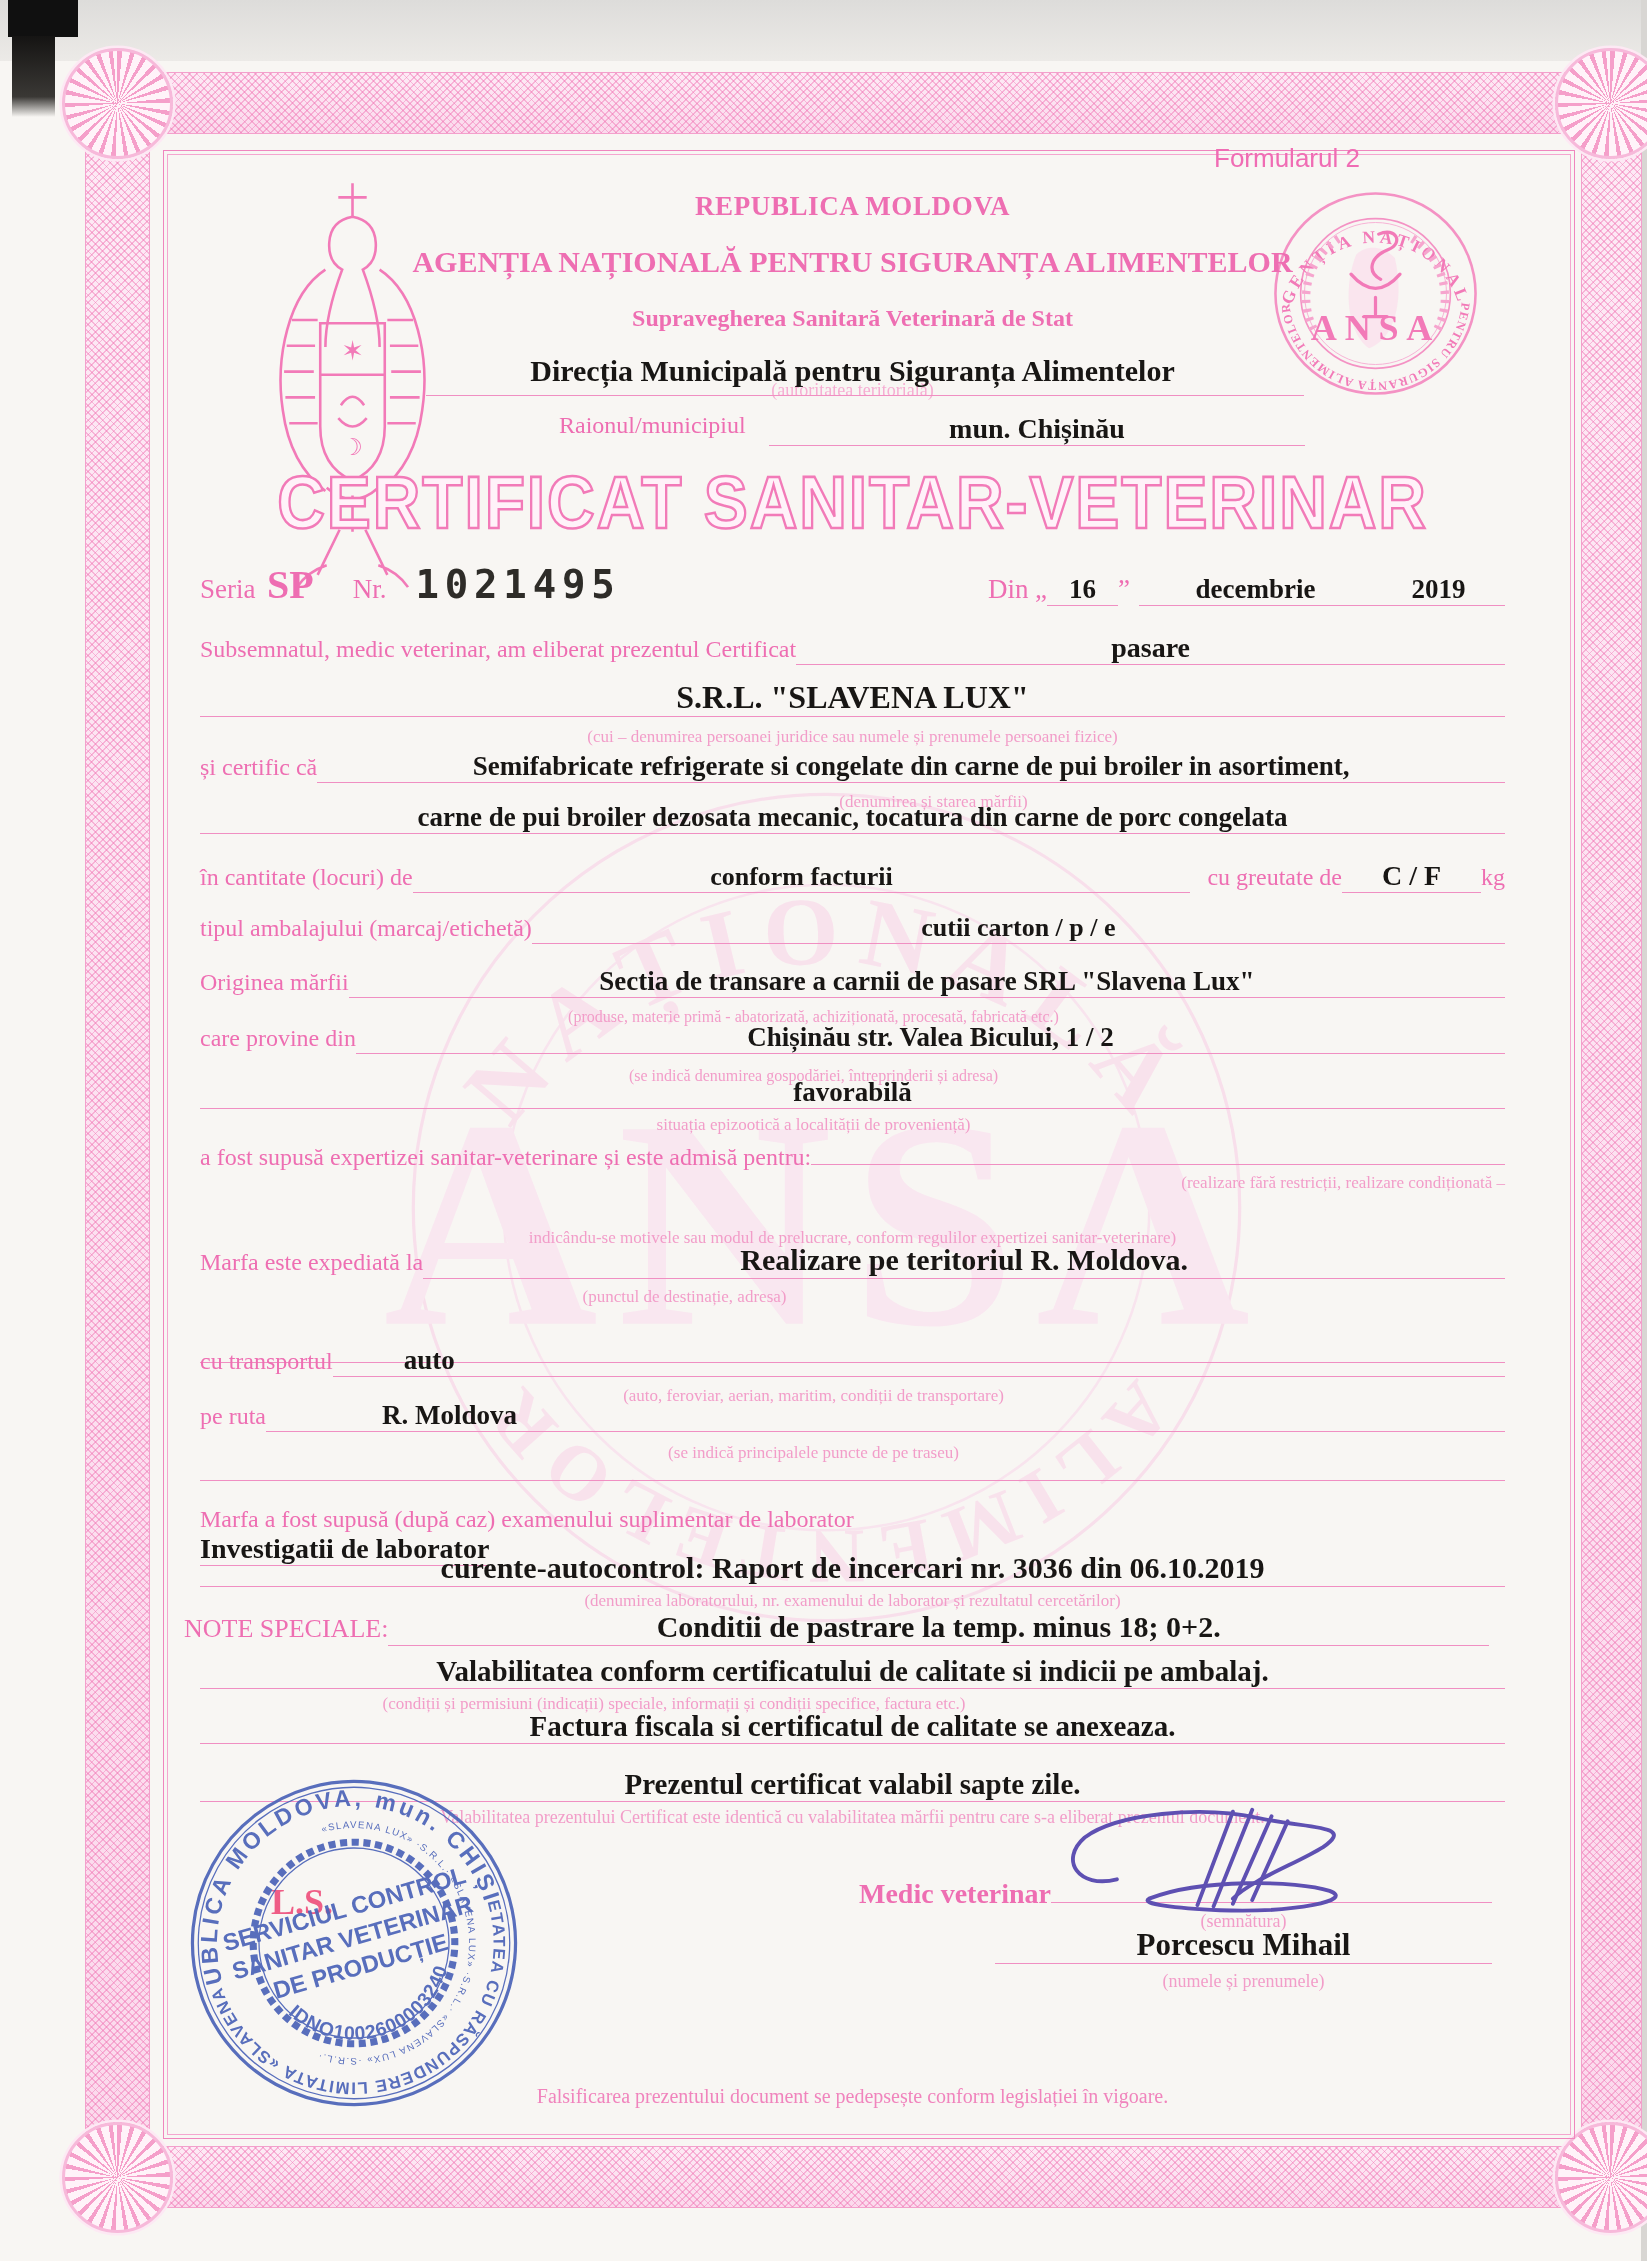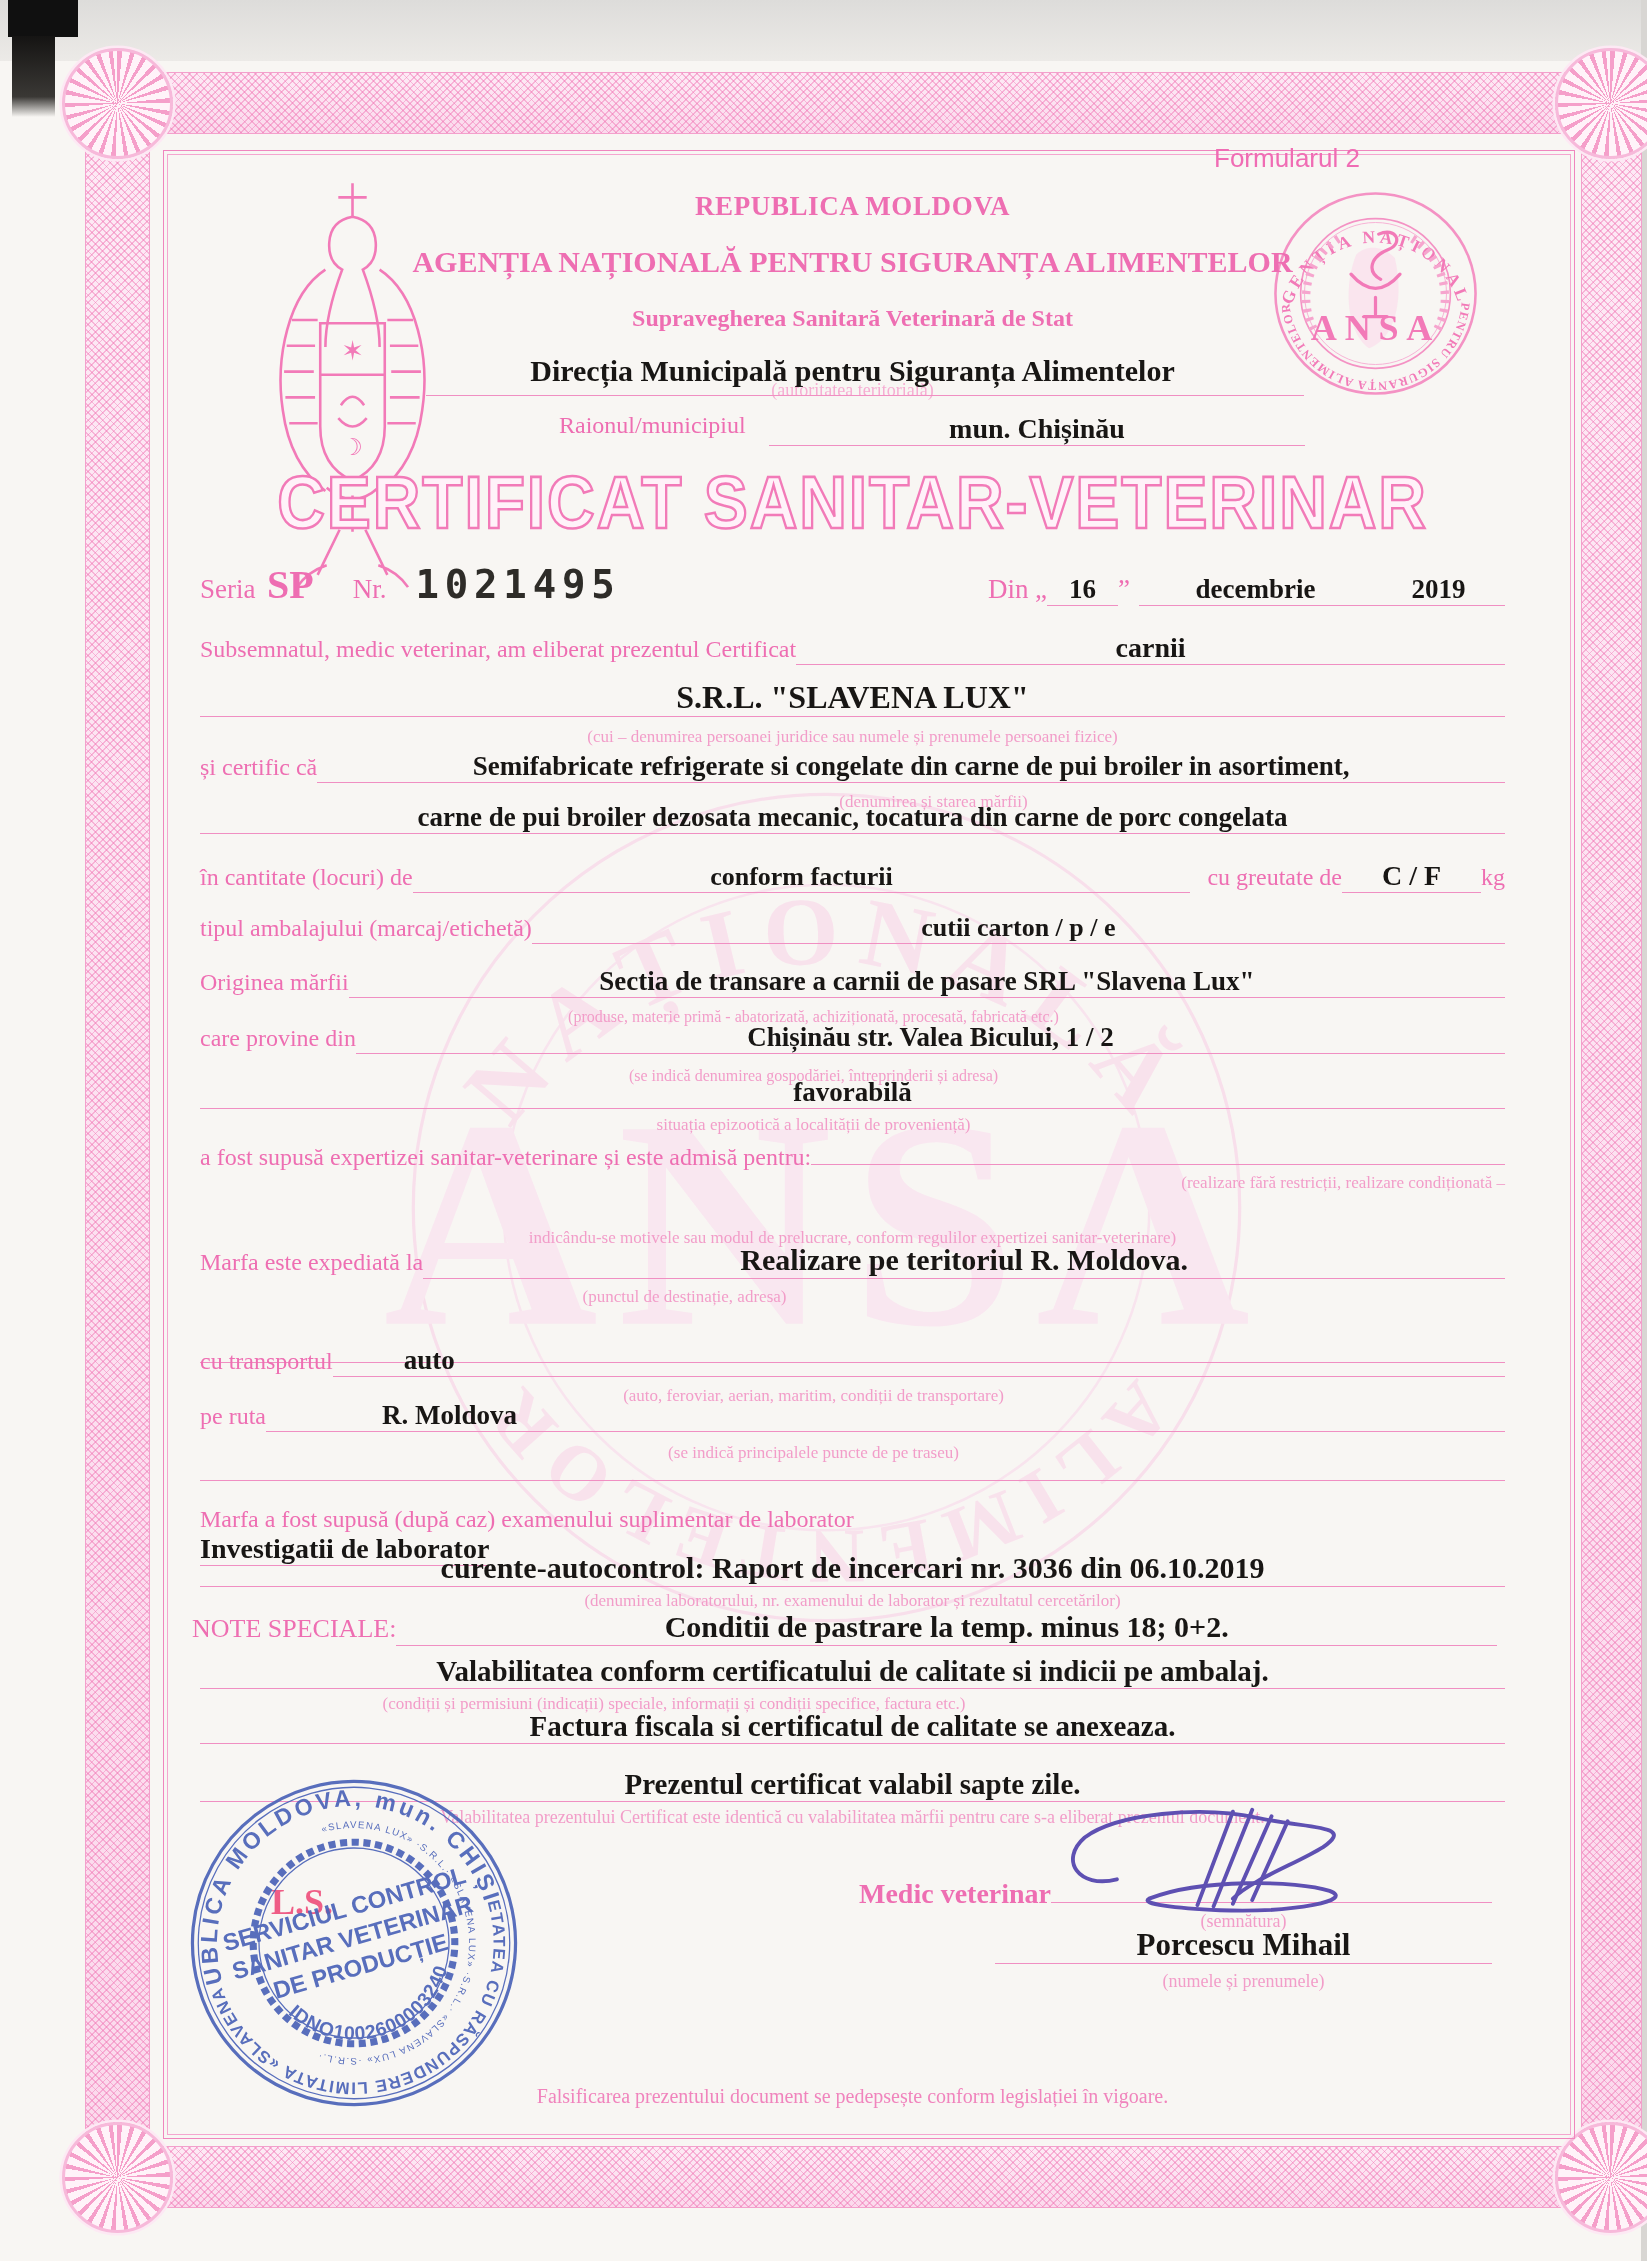--- a/index.html
+++ b/index.html
@@ -137,21 +137,21 @@
     <span class="lbl" style="font-size:27px;">Din</span>
     <span class="lbl" style="font-size:27px;margin-left:6.5px;">„</span>
     <div class="fill" style="flex:0 0 71px;">16</div>
     <span class="lbl" style="font-size:27px;">”</span>
     <div class="fill" style="flex:0 0 233px;margin-left:9px;">decembrie</div>
     <div class="fill">2019</div>
   </div>
 
   <div class="row" style="left:200px;top:632px;width:1305px;">
     <span class="lbl">Subsemnatul, medic veterinar, am eliberat prezentul Certificat</span>
-    <div class="fill" style="font-size:28px;">carnii</div>
+    <div class="fill" style="font-size:28px;">pasare</div>
   </div>
 
   <div class="row" style="left:200px;top:679px;width:1305px;">
     <div class="fill" style="font-size:32px;">S.R.L. "SLAVENA LUX"</div>
   </div>
   <div class="cap" style="left:200px;top:727px;width:1305px;">(cui – denumirea persoanei juridice sau numele și prenumele persoanei fizice)</div>
 
   <div class="row" style="left:200px;top:751px;width:1305px;">
     <span class="lbl">și certific că</span>
     <div class="fill">Semifabricate refrigerate si congelate din carne de pui broiler in asortiment,</div>
@@ -223,21 +223,21 @@
 
   <div class="row" style="left:200px;top:1506px;width:1305px;flex-direction:column;">
     <span class="lbl">Marfa a fost supusă (după caz) examenului suplimentar de laborator</span>
     <div class="fill" style="font-size:28px;">Investigatii de laborator</div>
   </div>
   <div class="row" style="left:200px;top:1551px;width:1305px;">
     <div class="fill" style="font-size:30px;">curente-autocontrol: Raport de incercari nr. 3036 din 06.10.2019</div>
   </div>
   <div class="cap" style="left:200px;top:1591px;width:1305px;">(denumirea laboratorului, nr. examenului de laborator și rezultatul cercetărilor)</div>
 
-  <div class="row" style="left:192px;top:1610px;width:1305px;justify-content:flex-end;">
+  <div class="row" style="left:184px;top:1610px;width:1305px;justify-content:flex-end;">
     <span class="lbl" style="font-size:26px;">NOTE SPECIALE:</span>
     <div class="fill" style="font-size:30px;">Conditii de pastrare la temp. minus 18; 0+2.</div>
   </div>
 
   <div class="row" style="left:200px;top:1655px;width:1305px;">
     <div class="fill" style="font-size:29px;">Valabilitatea conform certificatului de calitate si indicii pe ambalaj.</div>
   </div>
   <div class="cap" style="left:222px;top:1694px;width:904px;">(condiții și permisiuni (indicații) speciale, informații și condiții specifice, factura etc.)</div>
 
   <div class="row" style="left:200px;top:1710px;width:1305px;">

